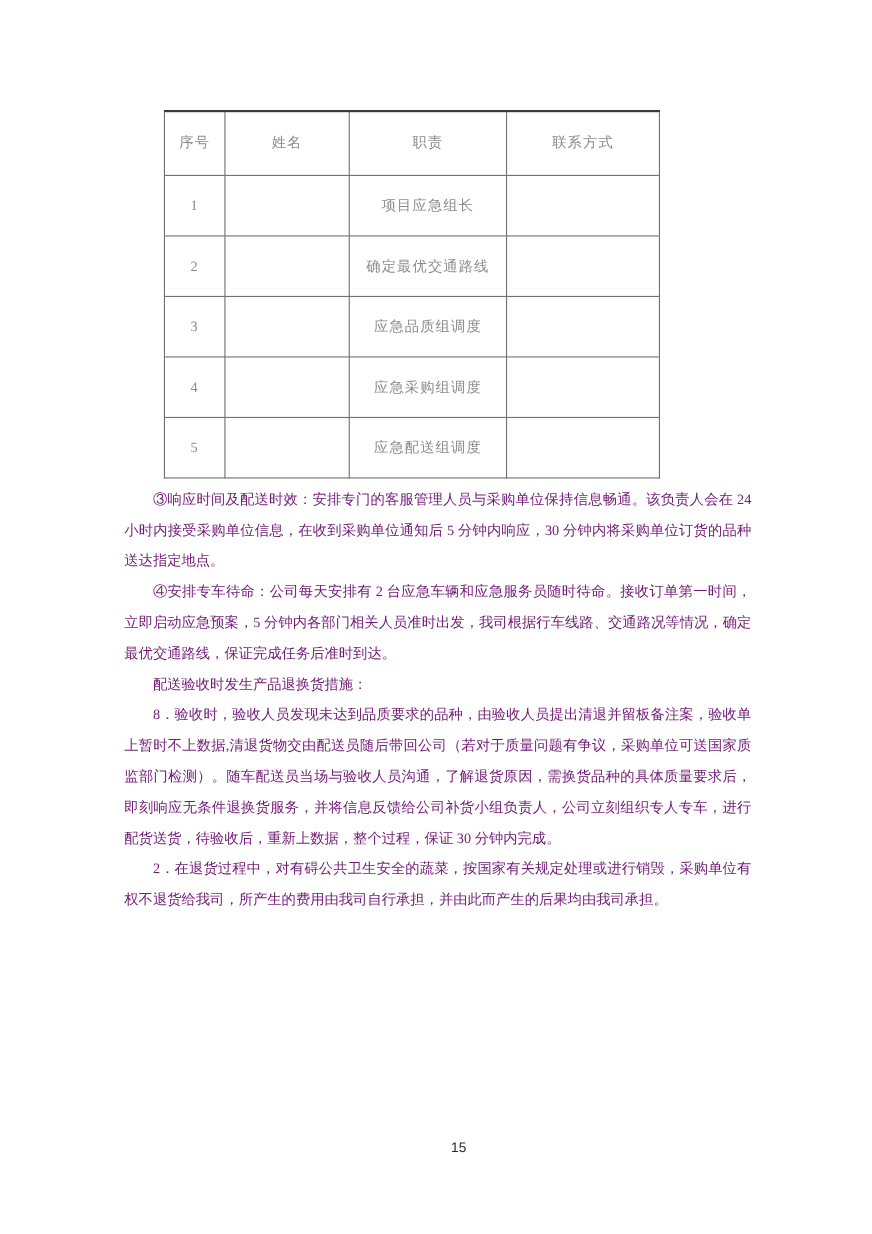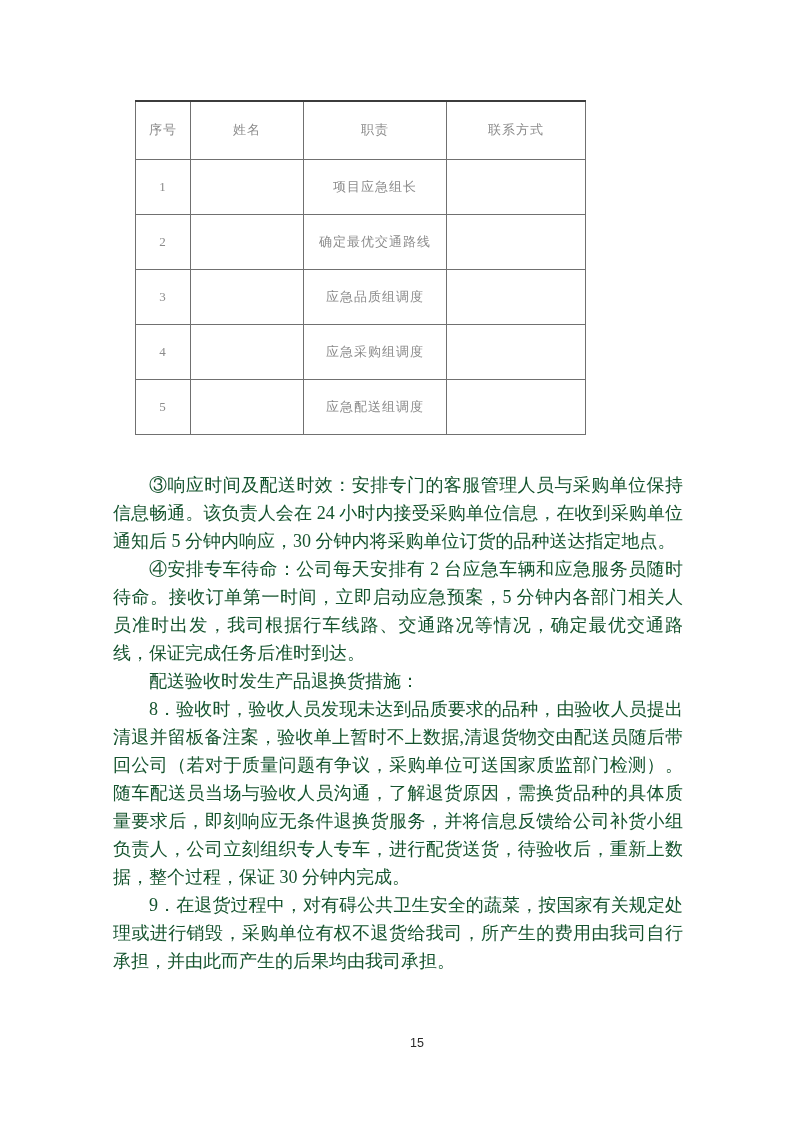--- a/index.html
+++ b/index.html
@@ -17,21 +17,21 @@
     padding: 100px 110px 0 113px;
     font-family: "Liberation Serif", "DejaVu Serif", serif;
     color: #1f1f1f;
     overflow: hidden;
   }
 
   
   table.contact-table {
     border-collapse: collapse;
     table-layout: fixed;
-    margin-left: 22px;
+    margin-left: 36px;
     width: 450px;
     border: 1px solid #4f4f4f;
     border-top: 2px solid #3c3c3c;
   }
   table.contact-table th,
   table.contact-table td {
     border: 1px solid #707070;
     font-weight: normal;
     text-align: center;
     vertical-align: middle;
@@ -41,25 +41,25 @@
     padding: 0;
     overflow: hidden;
     white-space: nowrap;
   }
   table.contact-table thead tr { height: 58px; }
   table.contact-table tbody tr { height: 55px; }
   td.cell-no { color: #6f6f6f; }
 
   
   .body-text {
-    margin-top: 36px;
-    font-size: 18px;
+    margin-top: 5px;
+    font-size: 13px;
     line-height: 28px;
     text-align: justify;
-    color: #14532d;
+    color: #701a75;
   }
   .body-text p {
     margin: 0;
     padding: 0;
     text-indent: 2em;
     word-break: break-all;
   }
 
   
   .page-number {
@@ -126,18 +126,18 @@
         <td></td>
       </tr>
     </tbody>
   </table>
 
   <div class="body-text">
     <p>③响应时间及配送时效：安排专门的客服管理人员与采购单位保持信息畅通。该负责人会在 24 小时内接受采购单位信息，在收到采购单位通知后 5 分钟内响应，30 分钟内将采购单位订货的品种送达指定地点。</p>
     <p>④安排专车待命：公司每天安排有 2 台应急车辆和应急服务员随时待命。接收订单第一时间，立即启动应急预案，5 分钟内各部门相关人员准时出发，我司根据行车线路、交通路况等情况，确定最优交通路线，保证完成任务后准时到达。</p>
     <p>配送验收时发生产品退换货措施：</p>
     <p>8．验收时，验收人员发现未达到品质要求的品种，由验收人员提出清退并留板备注案，验收单上暂时不上数据,清退货物交由配送员随后带回公司（若对于质量问题有争议，采购单位可送国家质监部门检测）。随车配送员当场与验收人员沟通，了解退货原因，需换货品种的具体质量要求后，即刻响应无条件退换货服务，并将信息反馈给公司补货小组负责人，公司立刻组织专人专车，进行配货送货，待验收后，重新上数据，整个过程，保证 30 分钟内完成。</p>
-    <p>9．在退货过程中，对有碍公共卫生安全的蔬菜，按国家有关规定处理或进行销毁，采购单位有权不退货给我司，所产生的费用由我司自行承担，并由此而产生的后果均由我司承担。</p>
+    <p>2．在退货过程中，对有碍公共卫生安全的蔬菜，按国家有关规定处理或进行销毁，采购单位有权不退货给我司，所产生的费用由我司自行承担，并由此而产生的后果均由我司承担。</p>
   </div>
 
   <div class="page-number">15</div>
 
 </div>
 
 </body></html>

